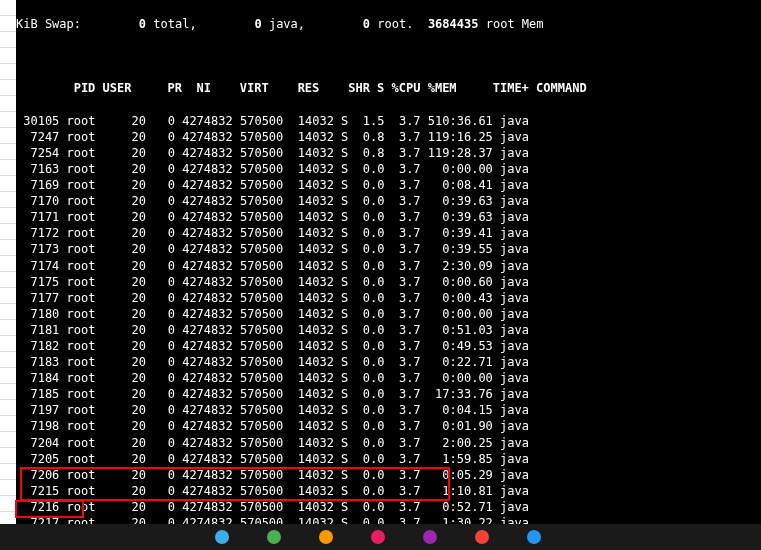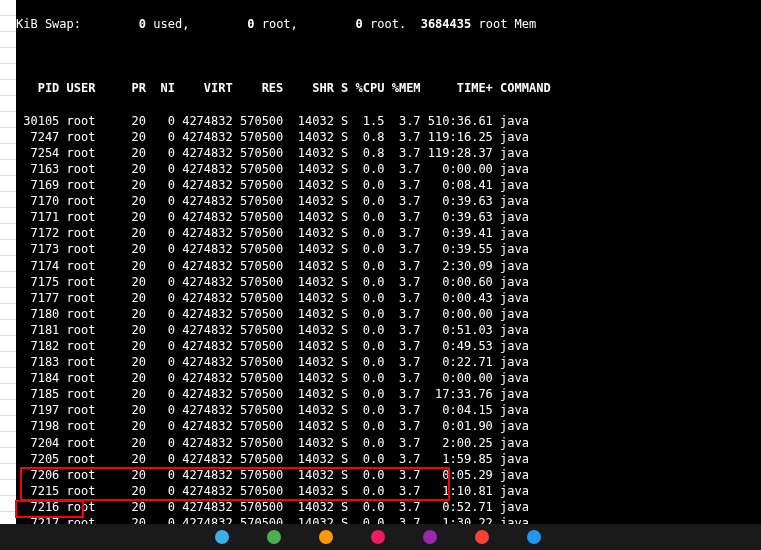--- a/index.html
+++ b/index.html
@@ -11,21 +11,21 @@
     width: 745px;
     height: 524px;
     background: #000;
     color: #fff;
     white-space: pre;
     line-height: 16.1px;
     padding: 0;
   }
   .terminal .line { white-space: pre; }
   .swapline span.val { font-weight: bold; }
-  .header { font-weight: bold; }
+  .header { font-weight: bold; padding-left: 36px; }
   .highlight-box {
     position: absolute;
     border: 2px solid #ff0000;
     pointer-events: none;
   }
   #hl1 { left: 20px; top: 467px; width: 430px; height: 34px; }
   #hl2 { left: 15px; top: 500px; width: 70px; height: 15px; border-width: 2px;}
   #hl2 { left: 15px; top: 500px; width: 69px; height: 18px; }
   
   .leftedge { position:absolute; left:0; top:0; width:16px; height:524px; background:#fff; }
@@ -69,21 +69,21 @@
     <div></div>
     <div></div>
     <div></div>
     <div></div>
     <div></div>
     <div></div>
     <div></div>
 </div>
 
 <div class="terminal">
-<div class="line swapline"><span>KiB Swap:</span>        <span class="val">0</span> <span>used,</span>        <span class="val">0</span> <span>root,</span>        <span class="val">0</span> <span>root.</span>  <span class="val">3684435</span> <span>root Mem</span></div>
+<div class="line swapline"><span>KiB Swap:</span>        <span class="val">0</span> <span>total,</span>        <span class="val">0</span> <span>java,</span>        <span class="val">0</span> <span>root.</span>  <span class="val">3684435</span> <span>root Mem</span></div>
 <div class="line"> </div>
 <div class="line header" id="hdr">   PID USER     PR  NI    VIRT    RES    SHR S %CPU %MEM     TIME+ COMMAND</div>
 <div id="rows"><div class="line"> 30105 root     20   0 4274832 570500  14032 S  1.5  3.7 510:36.61 java</div><div class="line">  7247 root     20   0 4274832 570500  14032 S  0.8  3.7 119:16.25 java</div><div class="line">  7254 root     20   0 4274832 570500  14032 S  0.8  3.7 119:28.37 java</div><div class="line">  7163 root     20   0 4274832 570500  14032 S  0.0  3.7   0:00.00 java</div><div class="line">  7169 root     20   0 4274832 570500  14032 S  0.0  3.7   0:08.41 java</div><div class="line">  7170 root     20   0 4274832 570500  14032 S  0.0  3.7   0:39.63 java</div><div class="line">  7171 root     20   0 4274832 570500  14032 S  0.0  3.7   0:39.63 java</div><div class="line">  7172 root     20   0 4274832 570500  14032 S  0.0  3.7   0:39.41 java</div><div class="line">  7173 root     20   0 4274832 570500  14032 S  0.0  3.7   0:39.55 java</div><div class="line">  7174 root     20   0 4274832 570500  14032 S  0.0  3.7   2:30.09 java</div><div class="line">  7175 root     20   0 4274832 570500  14032 S  0.0  3.7   0:00.60 java</div><div class="line">  7177 root     20   0 4274832 570500  14032 S  0.0  3.7   0:00.43 java</div><div class="line">  7180 root     20   0 4274832 570500  14032 S  0.0  3.7   0:00.00 java</div><div class="line">  7181 root     20   0 4274832 570500  14032 S  0.0  3.7   0:51.03 java</div><div class="line">  7182 root     20   0 4274832 570500  14032 S  0.0  3.7   0:49.53 java</div><div class="line">  7183 root     20   0 4274832 570500  14032 S  0.0  3.7   0:22.71 java</div><div class="line">  7184 root     20   0 4274832 570500  14032 S  0.0  3.7   0:00.00 java</div><div class="line">  7185 root     20   0 4274832 570500  14032 S  0.0  3.7  17:33.76 java</div><div class="line">  7197 root     20   0 4274832 570500  14032 S  0.0  3.7   0:04.15 java</div><div class="line">  7198 root     20   0 4274832 570500  14032 S  0.0  3.7   0:01.90 java</div><div class="line">  7204 root     20   0 4274832 570500  14032 S  0.0  3.7   2:00.25 java</div><div class="line">  7205 root     20   0 4274832 570500  14032 S  0.0  3.7   1:59.85 java</div><div class="line">  7206 root     20   0 4274832 570500  14032 S  0.0  3.7   0:05.29 java</div><div class="line">  7215 root     20   0 4274832 570500  14032 S  0.0  3.7   1:10.81 java</div><div class="line">  7216 root     20   0 4274832 570500  14032 S  0.0  3.7   0:52.71 java</div><div class="line">  7217 root     20   0 4274832 570500  14032 S  0.0  3.7   1:30.22 java</div><div class="line">  7218 root     20   0 4274832 570500  14032 S  0.0  3.7   0:56.74 java</div><div class="line">  7219 root     20   0 4274832 570500  14032 S  0.0  3.7   3:13.11 java</div></div>
 
 
 </div>
 
 <div id="hl1" class="highlight-box"></div>
 <div id="hl2" class="highlight-box"></div>
 

